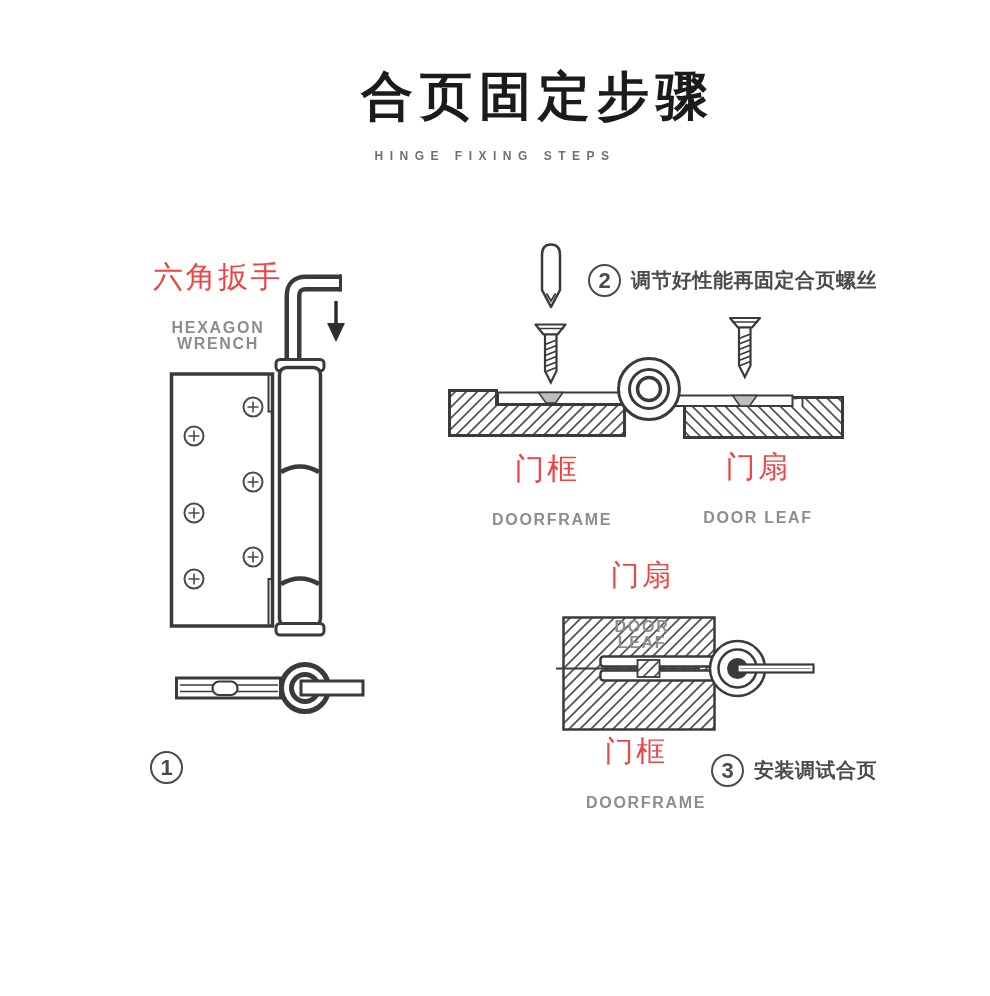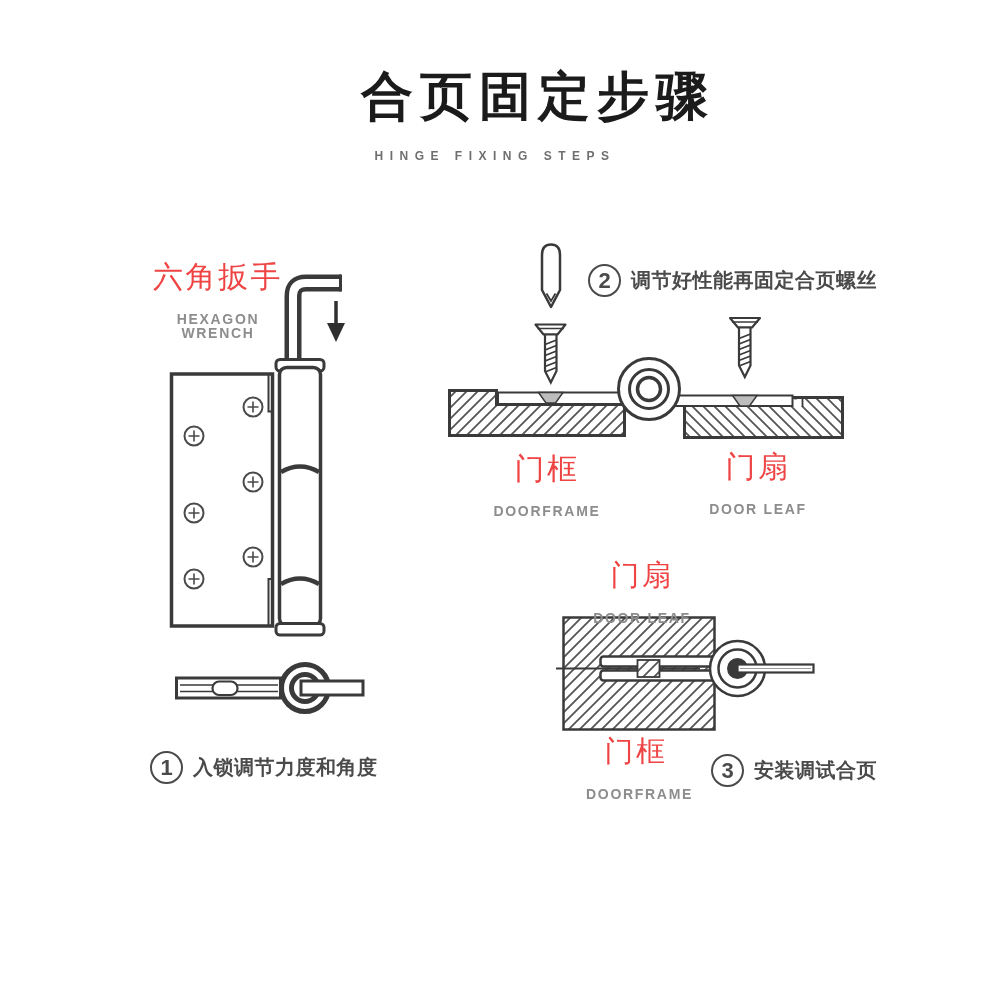--- a/index.html
+++ b/index.html
@@ -9,21 +9,21 @@
 
   
   #title{top:70px;left:0;width:990px;text-align:center;font-size:52px;font-weight:600;
          color:#1b1b1b;letter-spacing:7px;line-height:1;padding-left:43px;}
   #subtitle{top:150px;left:0;width:990px;text-align:center;font-size:12px;font-weight:600;
             color:#6f6f6f;letter-spacing:6.5px;line-height:1;}
 
   
   .part-label{text-align:center;}
   .part-label .zh{font-size:30px;color:#ef4444;letter-spacing:2.5px;line-height:1.1;}
-  .part-label .en{font-size:14px;color:#8d8d8d;letter-spacing:1.7px;font-weight:600;margin-top:19px;line-height:1;}
+  .part-label .en{font-size:16px;color:#8d8d8d;letter-spacing:1.7px;font-weight:600;margin-top:27px;line-height:1;}
   #wrench-label{left:148px;top:260px;width:140px;}
   #label-frame-top{left:492px;top:452px;width:110px;}
   #label-leaf-top{left:703px;top:450px;width:110px;}
   #label-leaf-mid{left:592px;top:560px;width:100px;}
   #label-leaf-mid .zh,#label-frame-bottom .zh{font-size:29px;}
   #label-frame-bottom{left:586px;top:736px;width:100px;}
 
   
   .step{display:flex;align-items:center;gap:10px;}
   .step-circle{width:33px;height:33px;border:2.5px solid #4a4a4a;border-radius:50%;
@@ -171,21 +171,20 @@
     <div class="zh">门扇</div>
     <div class="en">DOOR LEAF</div>
   </div>
   <div id="label-frame-bottom" class="abs part-label">
     <div class="zh">门框</div>
     <div class="en">DOORFRAME</div>
   </div>
 
   <div id="step1" class="abs step">
     <div class="step-circle">1</div>
-    <div class="step-text">入锁调节力度和角度</div>
   </div>
   <div id="step2" class="abs step">
     <div class="step-circle">2</div>
     <div class="step-text">调节好性能再固定合页螺丝</div>
   </div>
   <div id="step3" class="abs step">
     <div class="step-circle">3</div>
     <div class="step-text">安装调试合页</div>
   </div>
 

